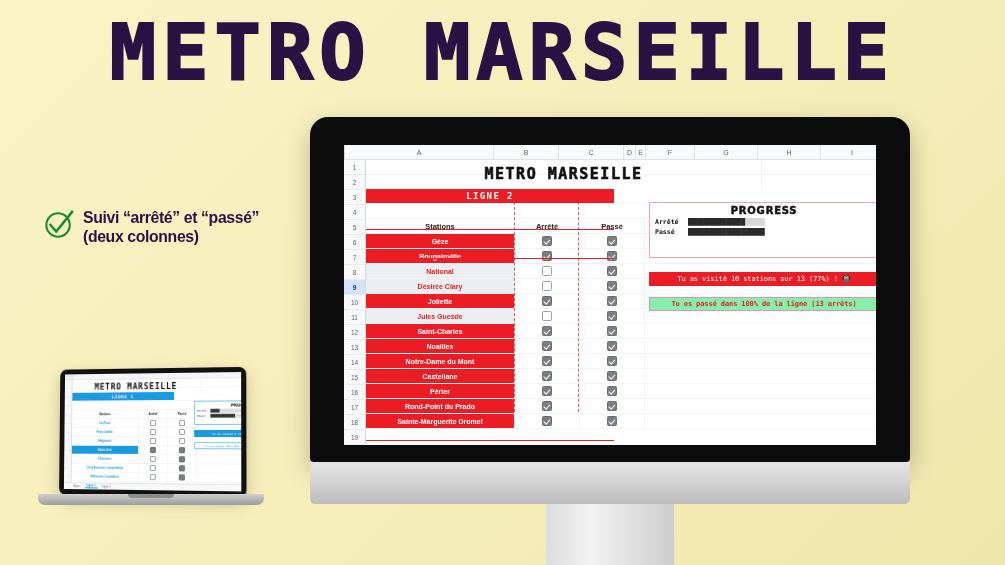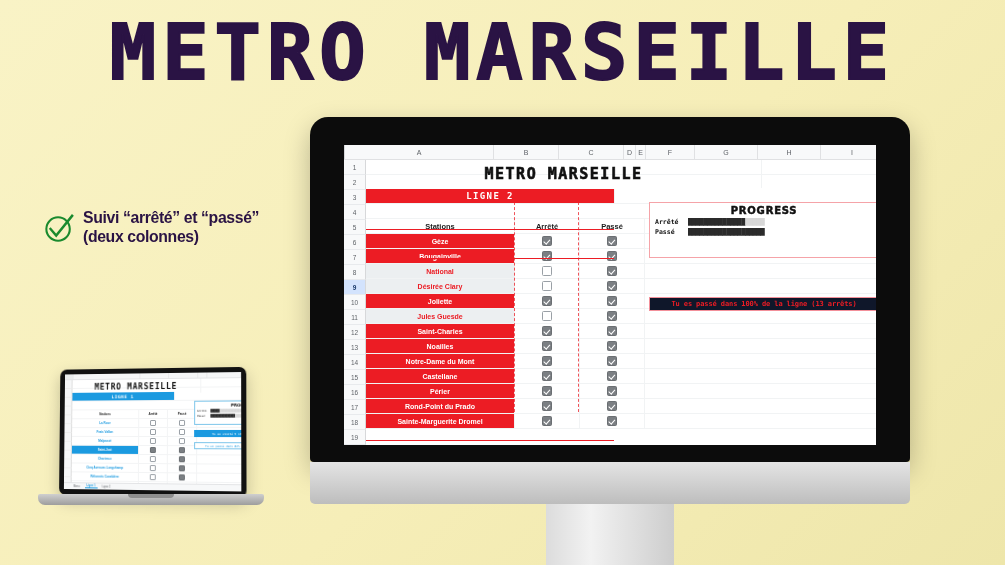--- a/index.html
+++ b/index.html
@@ -13,21 +13,21 @@
   
   #promo-title{
     position:absolute;left:0;top:14px;width:1005px;text-align:center;
     font-family:"DejaVu Sans Mono",monospace;
     font-weight:700;font-size:77px;letter-spacing:6px;
     color:#2a1344;line-height:1;
     -webkit-text-stroke:2px #2a1344;
   }
   
   #features{position:absolute;left:44px;top:208px;width:290px;}
-  .feature{display:flex;align-items:center;margin-bottom:22px;}
+  .feature{display:flex;align-items:flex-start;margin-bottom:22px;}
   .check-icon{flex:0 0 auto;width:30px;height:30px;margin-right:9px;margin-top:1px;}
   .feature-text{
     color:#2a1344;font-weight:700;font-size:17px;line-height:1.12;
     letter-spacing:-0.4px;font-family:"Liberation Sans",sans-serif;
     transform:scaleX(0.93);transform-origin:left top;
   }
   
   #imac{position:absolute;left:310px;top:117px;width:600px;height:345px;}
   #imac-bezel{
     position:absolute;inset:0;background:#0c0c0c;border-radius:18px 18px 4px 4px;
@@ -124,21 +124,21 @@
   }
   .bar-full{color:#2b2b2b;}
   .bar-empty{color:#d8d8d8;}
   
   .msg{
     position:absolute;box-sizing:border-box;display:flex;align-items:center;
     justify-content:center;font-family:"DejaVu Sans Mono",monospace;
     font-size:7px;letter-spacing:-0.1px;white-space:nowrap;
   }
   .msg-solid{background:#ec1c24;color:#fff;border:1px solid #ec1c24;}
-  .msg-outline{background:#0f172a;color:#ec1c24;border:1.3px solid #f3909a;font-weight:700;}
+  .msg-outline{background:#86efac;color:#ec1c24;border:1.3px solid #f3909a;font-weight:700;}
   
   #laptop{position:absolute;left:24px;top:368px;width:250px;height:165px;}
   #lap-lid{
     position:absolute;left:33px;top:0;width:188px;height:128px;
     background:#111;border-radius:7px;box-shadow:0 6px 16px rgba(0,0,0,.22);
     transform:perspective(520px) rotateY(-7deg) rotateX(2deg);
   }
   #lap-screen{position:absolute;left:5px;top:5px;right:5px;bottom:6px;background:#fff;overflow:hidden;}
   #lap-base{
     position:absolute;left:14px;top:126px;width:226px;height:11px;
@@ -411,20 +411,21 @@
                   <div class="progress-label">Arrêté</div>
                   <div class="progress-bar"><span class="bar-full">███████████████</span><span class="bar-empty">█████</span></div>
                 </div>
                 <div class="progress-row">
                   <div class="progress-label">Passé</div>
                   <div class="progress-bar"><span class="bar-full">████████████████████</span><span class="bar-empty"></span></div>
                 </div>
               </div>
           </div>
 
+          <div class="msg msg-solid" style="left:283px;top:112px;width:230px;height:14px;">Tu as visité 10 stations sur 13 (77%) ! 🚇</div>
           <div class="msg msg-outline" style="left:283px;top:137px;width:230px;height:14px;">Tu es passé dans 100% de la ligne (13 arrêts)</div>
 
         </div>
       </div>
 
     </div>
   </div>
 </div>
 
 <div id="laptop">

